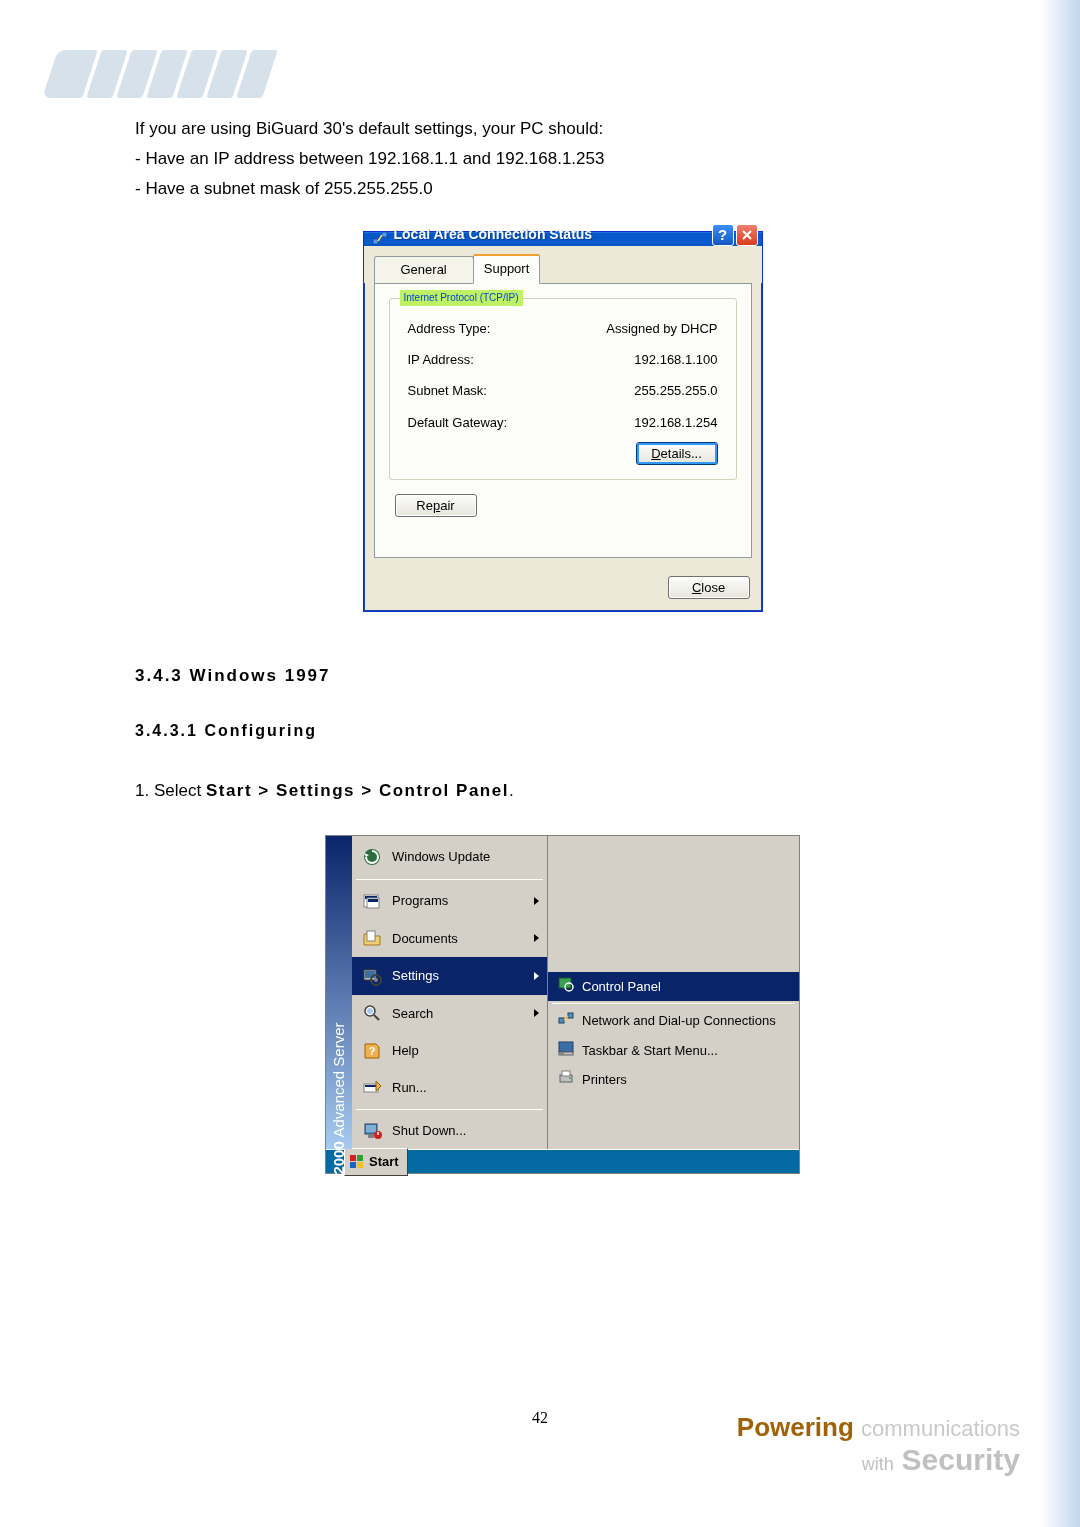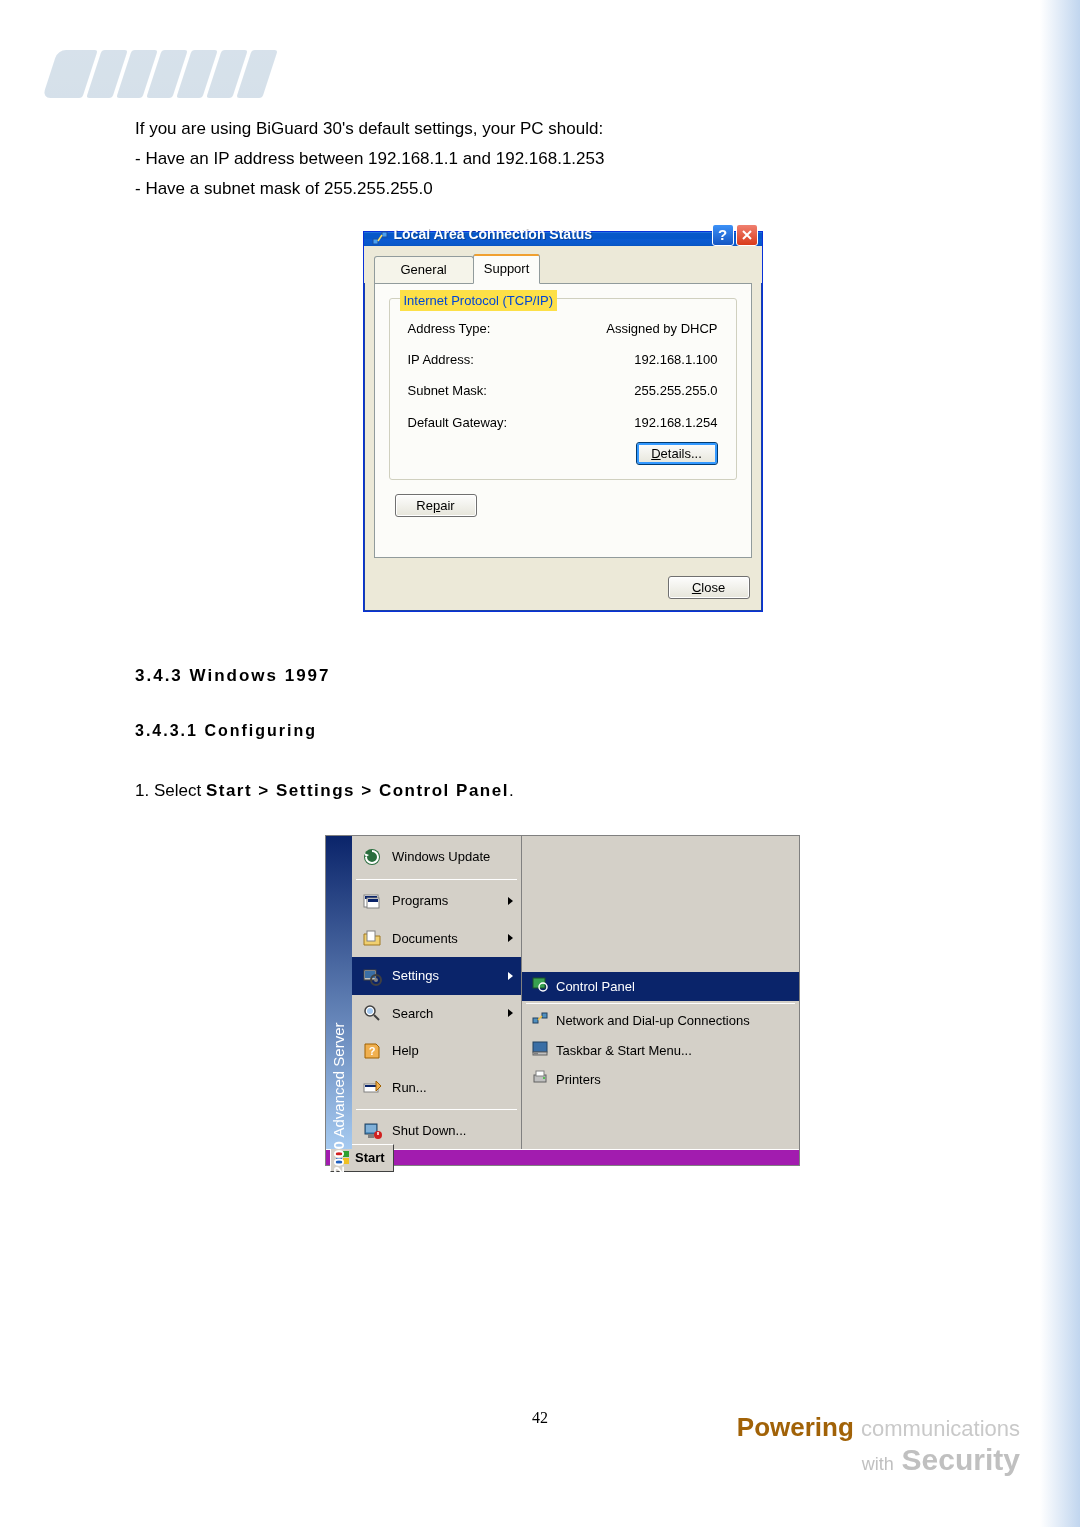--- a/index.html
+++ b/index.html
@@ -118,22 +118,22 @@
 
   .fieldset {
     border: 1px solid #d0d0bf;
     border-radius: 3px;
     padding: 14px 12px 14px 12px;
     position: relative;
     margin-bottom: 14px;
   }
   .fieldset .legend {
     position: absolute; top: -9px; left: 10px;
-    background: #fde047; padding: 0 4px;
-    color: #0046d5; font-size: 13px;
+    background: #bef264; padding: 0 4px;
+    color: #0046d5; font-size: 10px;
   }
   .fld-row { display: flex; justify-content: space-between; padding: 5px 6px; font-size: 13px; }
 
   .xp-button {
     min-width: 82px; padding: 3px 14px;
     background: linear-gradient(#fdfdfd,#e6e5da);
     border: 1px solid #707070;
     border-radius: 3px;
     font-family: Tahoma, sans-serif; font-size: 13px; color: #000;
     box-shadow: 0 0 0 1px #fff inset;
@@ -173,21 +173,21 @@
   .w2k-sideband .bandtext {
     position:absolute; bottom:6px; left:50%;
     transform: translateX(-50%) rotate(-90deg);
     transform-origin: center;
     white-space: nowrap;
     font-weight: bold;
   }
   .w2k-sideband .bt-white { color:#fff; font-size:15px; }
 
   .w2k-menu {
-    width: 170px; background:#d4d0c8;
+    width: 196px; background:#d4d0c8;
     border-right: 1px solid #808080;
   }
   .w2k-item {
     display:flex; align-items:center; gap:10px;
     padding: 8px 10px;
     position:relative;
   }
   .w2k-item.top { padding: 10px 10px; }
   .w2k-item .arrow {
     position:absolute; right:8px; top:50%; transform:translateY(-50%);
@@ -203,23 +203,23 @@
     padding: 2px 0;
   }
   .w2k-subspacer { flex:0 0 134px; }
   .w2k-sub-item {
     display:flex; align-items:flex-start; gap:8px;
     padding: 4px 10px;
   }
   .w2k-sub-item.highlight { background:#0a246a; color:#fff; }
 
   .w2k-taskbar {
-    height: 16px; background:#a21caf;
+    height: 24px; background:#0369a1;
     border-top:1px solid #fff;
-    display:flex; align-items:center; padding:0 4px;
+    display:flex; align-items:center; padding:0 18px;
   }
   .w2k-start {
     display:flex; align-items:center; gap:4px;
     padding: 2px 8px 2px 4px;
     border:1px solid #fff; border-right-color:#404040; border-bottom-color:#404040;
     background:#d4d0c8; font-weight:bold;
   }
   .ico { width:20px; height:20px; display:inline-block; flex-shrink:0; }
   .ico-sm { width:16px; height:16px; display:inline-block; flex-shrink:0; }
 

